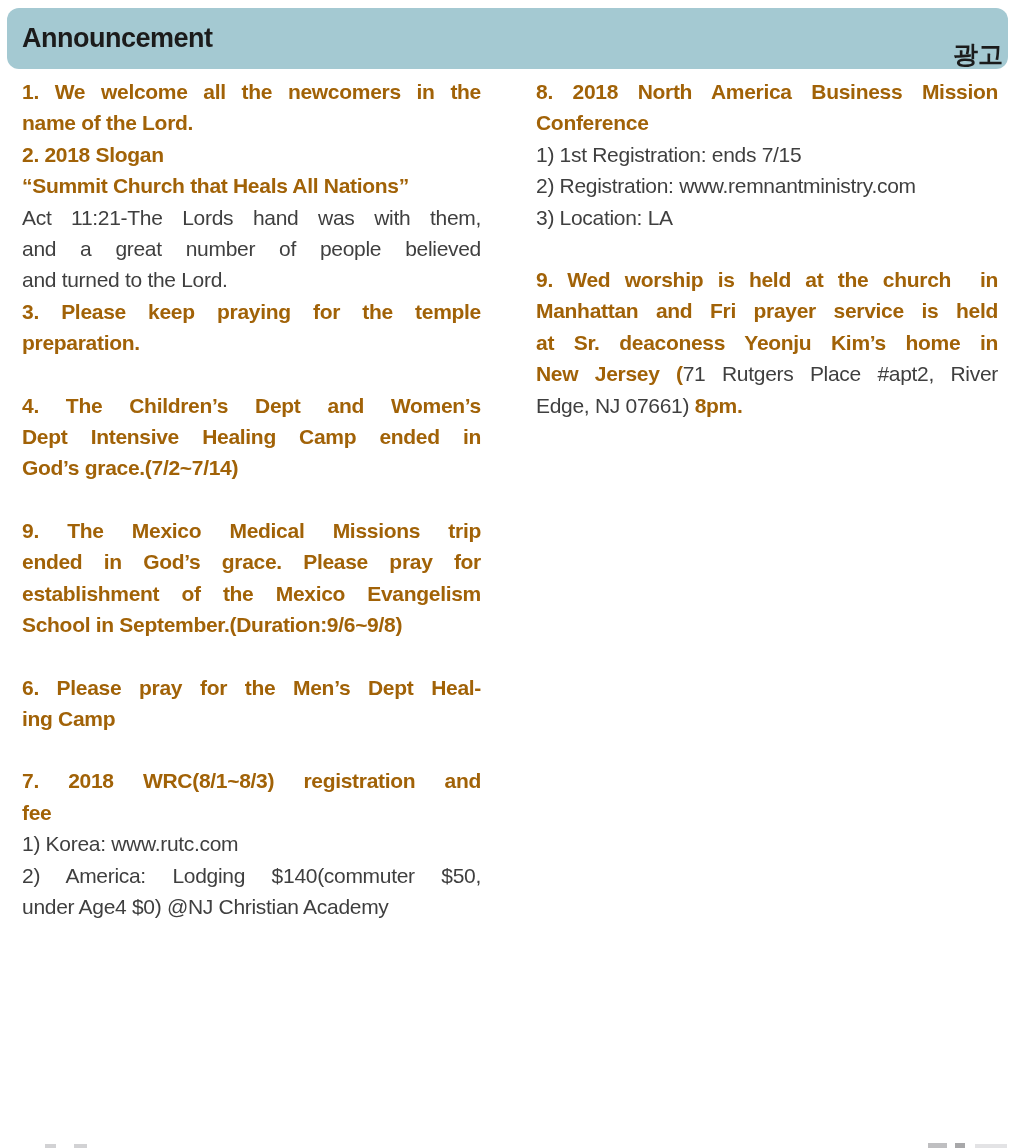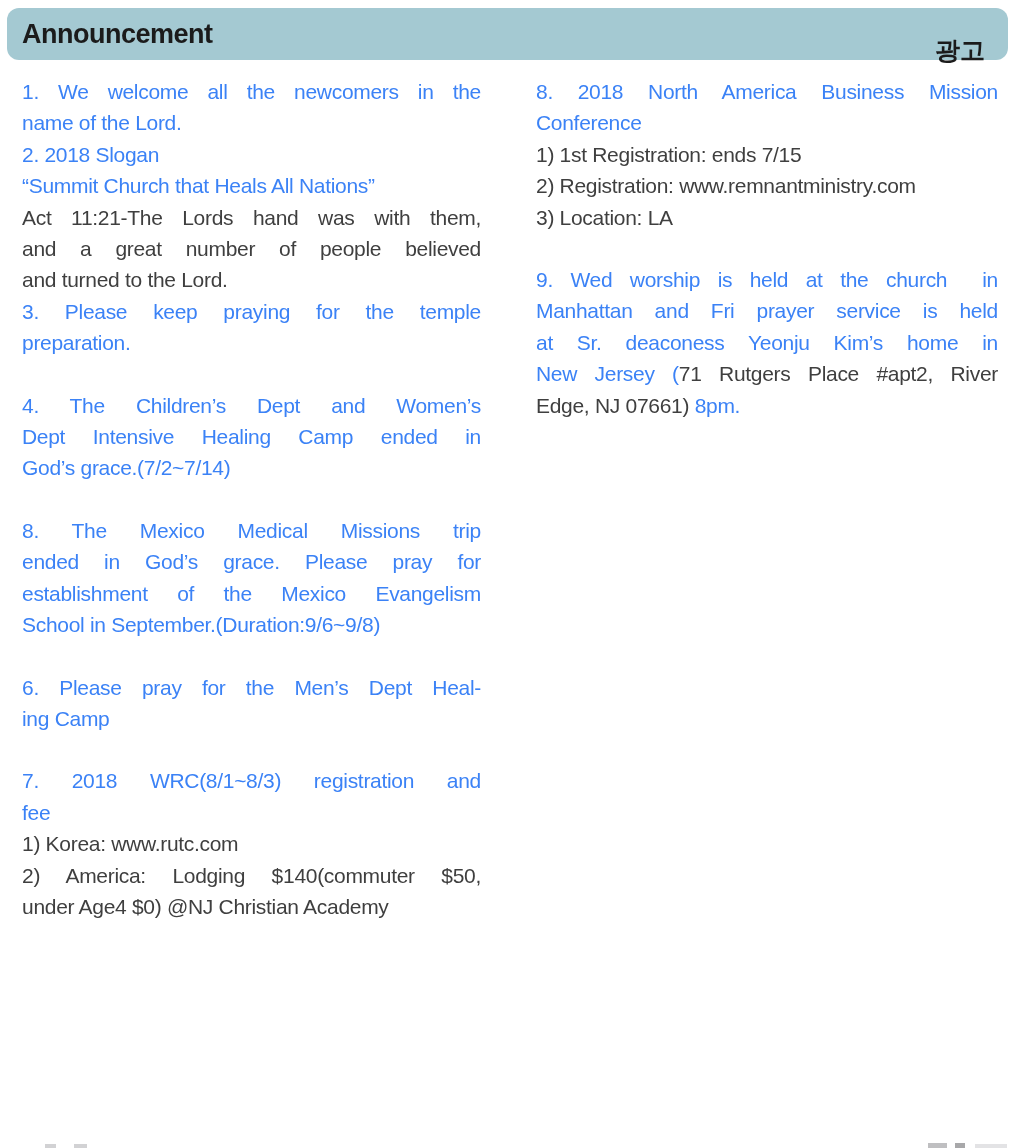--- a/index.html
+++ b/index.html
@@ -5,45 +5,45 @@
   html,body{margin:0;padding:0;}
   body{
     width:1014px;height:1148px;
     background:#ffffff;
     font-family:"Liberation Sans", sans-serif;
     position:relative;
     overflow:hidden;
   }
   .header-bar{
     position:absolute;top:8px;left:7px;
-    width:1001px;height:52px;
+    width:1001px;height:61px;
     border-radius:12px;
     display:flex;align-items:center;justify-content:space-between;
-    padding:0 23px 0 15px;
+    padding:0 5px 0 15px;
     box-sizing:border-box;
   }
   .header-title{
     font-size:27px;font-weight:bold;color:#1b1b1b;letter-spacing:-0.5px;
   }
   .header-ad{
     font-size:25px;font-weight:bold;color:#1b1b1b;margin-top:32px;
   }
   .col{
     position:absolute;top:76px;
     font-size:21px;line-height:31.4px;
     color:#3f3f3f;
     letter-spacing:-0.3px;
   }
   .col-left{left:22px;width:459px;}
   .col-right{left:536px;width:462px;}
   .item{margin:0;}
   .item.sp{margin-bottom:31px;}
   .ln{white-space:pre-wrap;}
   .ln.j{text-align:justify;text-align-last:justify;}
-  .b{font-weight:normal;color:#3b82f6;margin-top:12px;}
+  .b{font-weight:bold;color:#a16207;margin-top:12px;}
   .r{font-weight:normal;}
   
   .footer-mark{position:absolute;background:#c9c9c9;}
   .fm1{left:45px;top:1144px;width:11px;height:4px;background:#d2d2d4;}
   .fm2{left:74px;top:1144px;width:13px;height:4px;background:#d2d2d4;}
   .fm3{left:928px;top:1143px;width:19px;height:5px;background:#bfbfc1;}
   .fm4{left:955px;top:1143px;width:10px;height:5px;background:#a8a8aa;}
   .fm5{left:975px;top:1144px;width:32px;height:4px;background:#e3e3e5;}
 </style>
 </head>
@@ -69,21 +69,21 @@
     <div class="item sp">
       <div class="ln j"><span class="b">3. Please keep praying for the temple</span></div>
       <div class="ln"><span class="b">preparation.</span></div>
     </div>
     <div class="item sp">
       <div class="ln j"><span class="b">4. The Children’s Dept and Women’s</span></div>
       <div class="ln j"><span class="b">Dept Intensive Healing Camp ended in</span></div>
       <div class="ln"><span class="b">God’s grace.(7/2~7/14)</span></div>
     </div>
     <div class="item sp">
-      <div class="ln j"><span class="b">8. The Mexico Medical Missions trip</span></div>
+      <div class="ln j"><span class="b">9. The Mexico Medical Missions trip</span></div>
       <div class="ln j"><span class="b">ended in God’s grace. Please pray for</span></div>
       <div class="ln j"><span class="b">establishment of the Mexico Evangelism</span></div>
       <div class="ln"><span class="b">School in September.(Duration:9/6~9/8)</span></div>
     </div>
     <div class="item sp">
       <div class="ln j"><span class="b">6. Please pray for the Men’s Dept Heal-</span></div>
       <div class="ln"><span class="b">ing Camp</span></div>
     </div>
     <div class="item">
       <div class="ln j"><span class="b">7. 2018 WRC(8/1~8/3) registration and</span></div>

